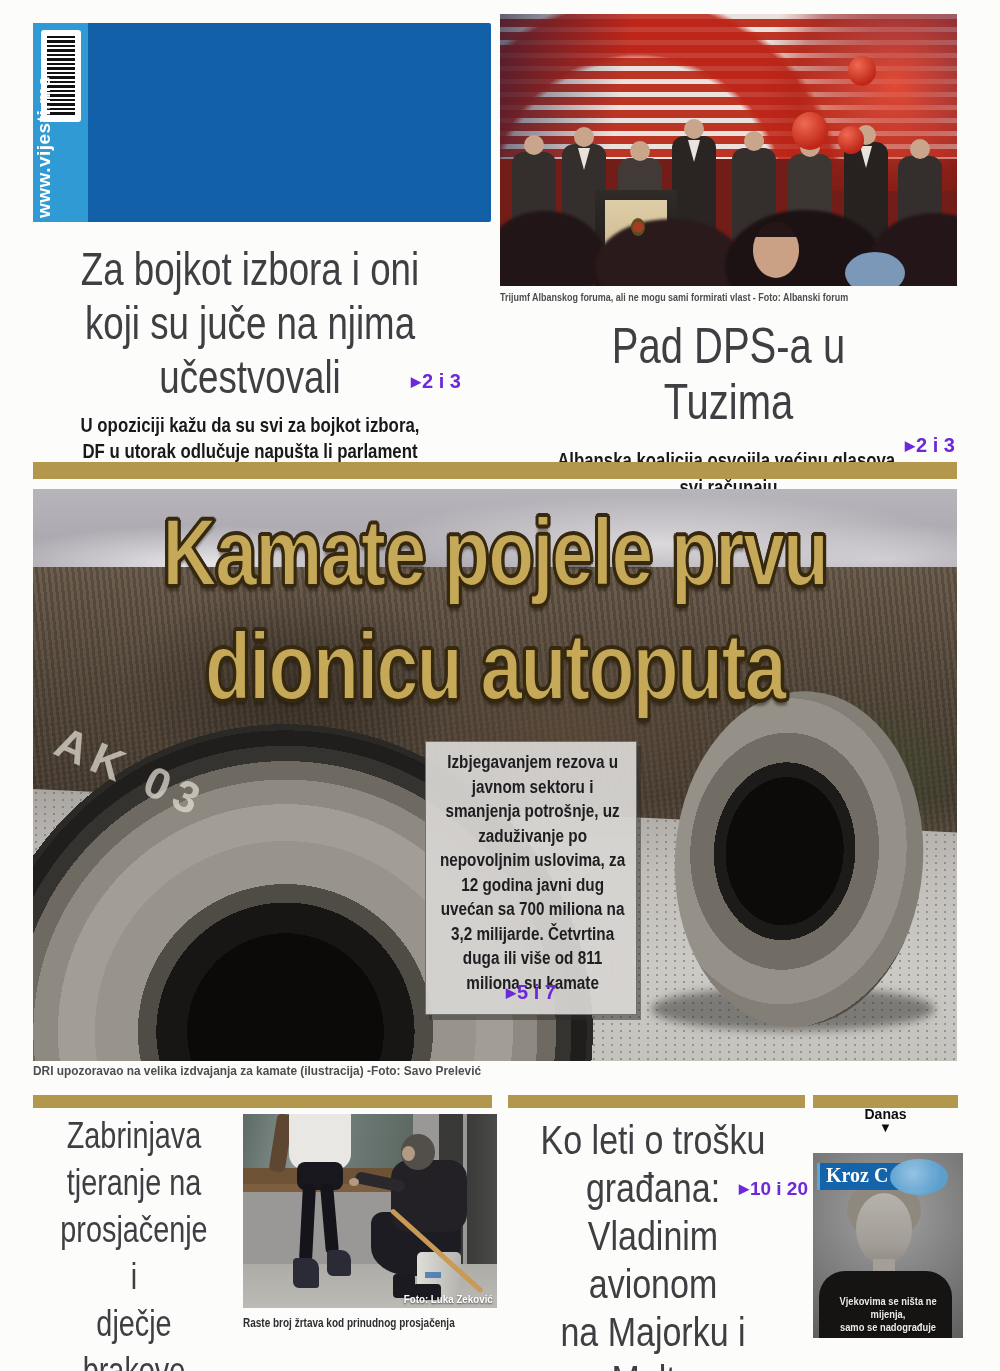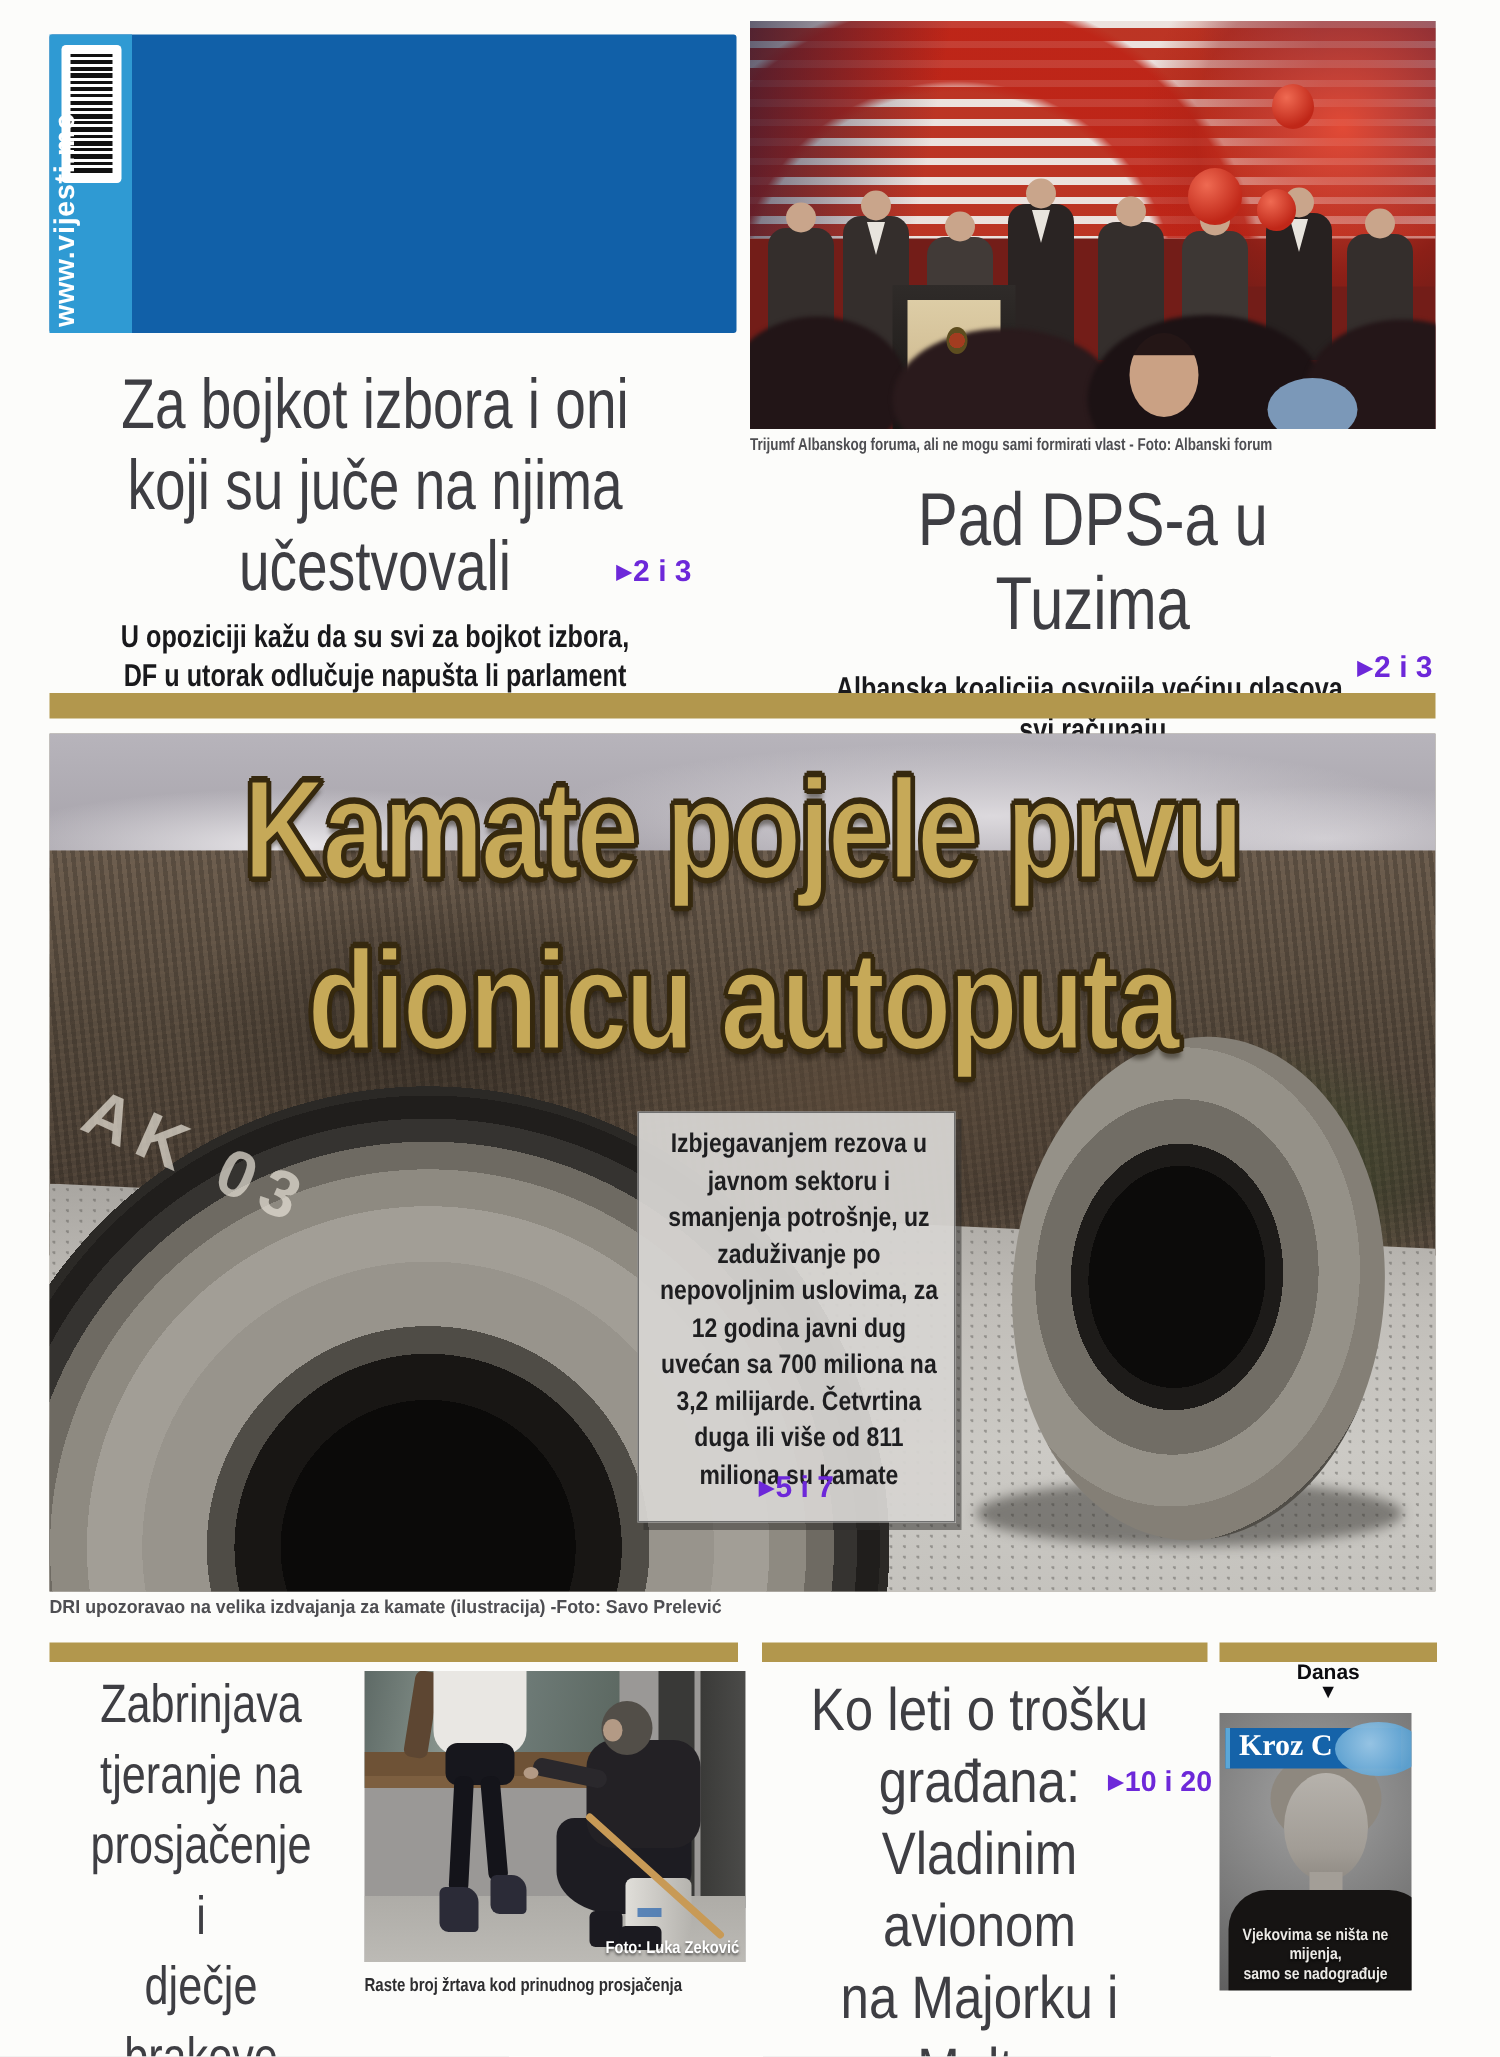--- a/index.html
+++ b/index.html
@@ -96,21 +96,21 @@
   .beggar{left:243px;top:1114px;width:254px;height:194px;overflow:hidden;background:#9a9896;}
   .beg-cap{left:243px;top:1316px;width:300px;font-size:12.5px;color:#2e2e30;font-weight:bold;
            transform:scaleX(.8);transform-origin:left;white-space:nowrap;}
   .bm-story{left:500px;top:1116px;width:306px;}
   .bm-h{font-size:40px;line-height:48px;transform:scaleX(.85);transform-origin:center;}
   .bm-line2{position:relative;}
   .bm-ref{position:absolute;right:-2px;top:62px;}
   .danas-col{left:813px;top:1106px;width:145px;}
   .danas-label{text-align:center;font-size:14px;font-weight:bold;color:#0c0c10;}
   .danas-arrow{text-align:center;font-size:13px;color:#0c0c10;line-height:12px;}
-  .danas-img{position:absolute;left:0;top:36px;width:128px;height:185px;overflow:hidden;
+  .danas-img{position:absolute;left:0;top:47px;width:150px;height:185px;overflow:hidden;
      background:radial-gradient(circle at 50% 32%,#a2a2a2 0%,#7d7d7d 55%,#5f5f5f 100%);}
 
   
   .p1-screen{position:absolute;left:0;top:0;right:0;height:145px;
      background:linear-gradient(100deg,rgba(25,25,55,.65) 0%,transparent 28%),
        radial-gradient(circle at 30% 130%,transparent 38%,rgba(190,35,22,.85) 40% 54%,transparent 56%),
        radial-gradient(circle at 95% 10%,rgba(40,60,120,.5) 0 12%,transparent 30%),
        repeating-linear-gradient(180deg,rgba(246,242,238,.92) 0 5px,rgba(198,56,38,.88) 5px 13px);}
   .p1-glow{position:absolute;right:0;top:0;width:45%;height:65%;
      background:radial-gradient(circle at 70% 40%,rgba(236,76,52,.9) 0%,rgba(170,34,22,.45) 55%,transparent 75%);}

